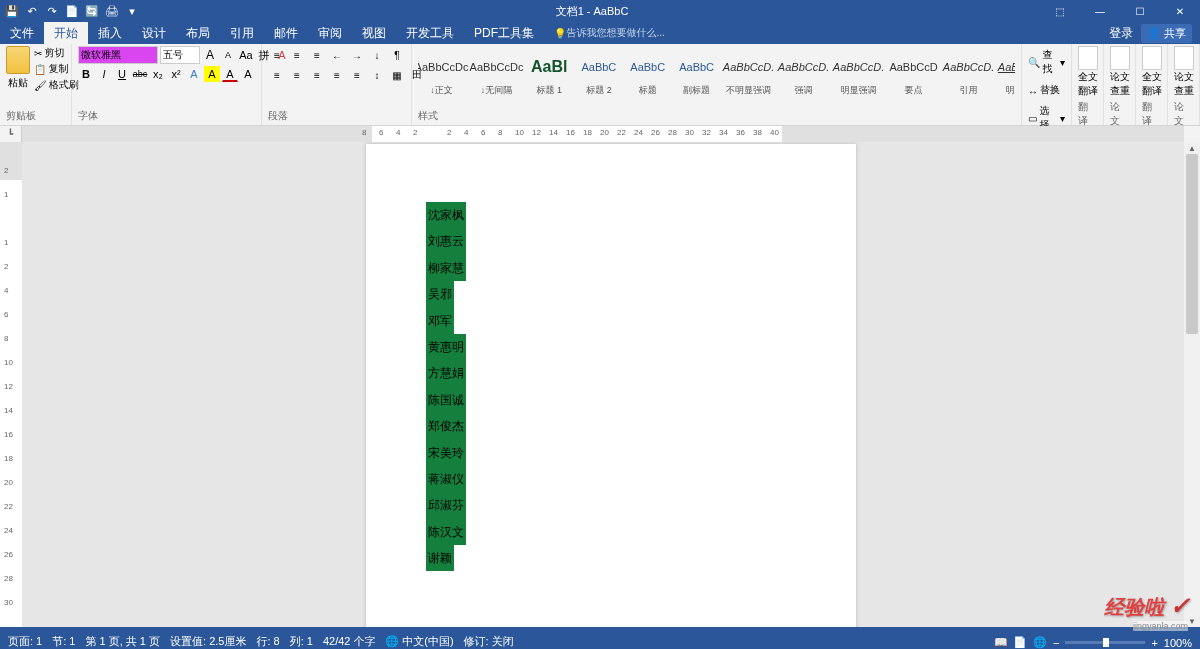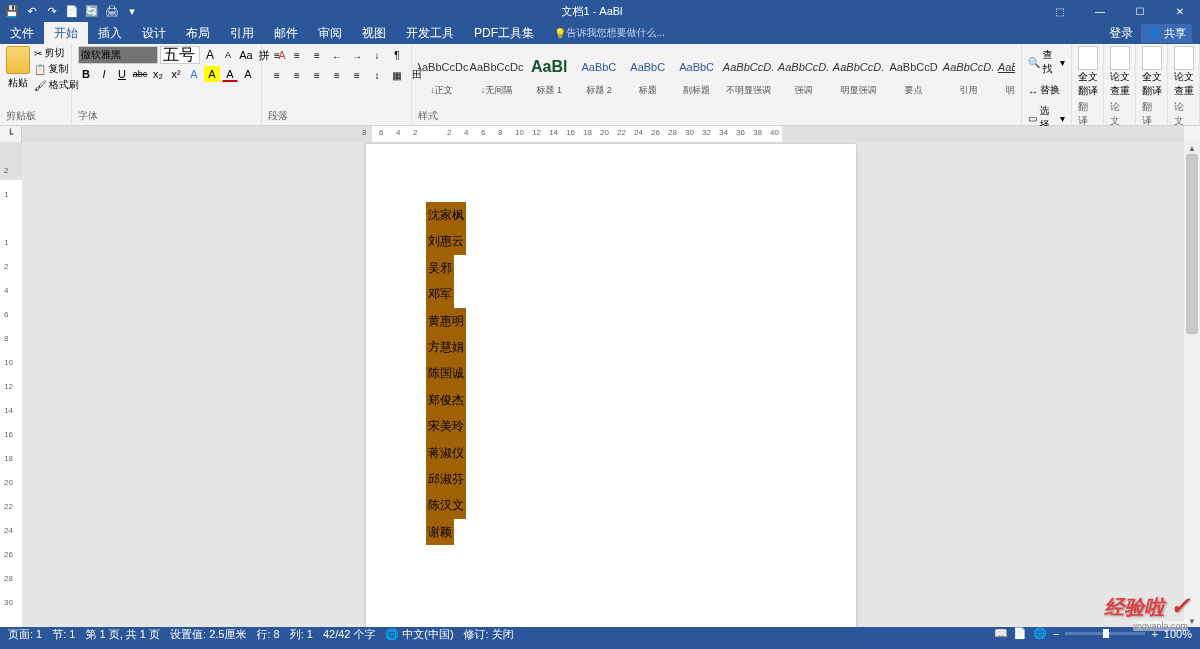--- a/index.html
+++ b/index.html
@@ -24,22 +24,22 @@
 .ribbon-content { flex: 1; display: flex; align-items: flex-start; }
 
 .clipboard-group { width: 72px; }
 .paste-big { display: flex; flex-direction: column; align-items: center; width: 28px; }
 .paste-icon { width: 24px; height: 28px; background: linear-gradient(#f9d776, #f0c040); border: 1px solid #c99a2e; border-radius: 2px; }
 .clip-side { display: flex; flex-direction: column; gap: 2px; font-size: 10px; margin-left: 4px; }
 .clip-item { display: flex; align-items: center; gap: 2px; white-space: nowrap; }
 
 .font-group { width: 190px; }
 .font-row { display: flex; gap: 2px; align-items: center; margin-bottom: 2px; }
-.font-name { border: 1px solid #ccc; background: #737373; width: 80px; height: 18px; font-size: 10px; padding: 0 2px; display: flex; align-items: center; }
-.font-size { border: 1px solid #ccc; background: #fff; width: 40px; height: 18px; font-size: 16px; padding: 0 2px; display: flex; align-items: center; }
+.font-name { border: 1px solid #ccc; background: #d946ef; width: 80px; height: 18px; font-size: 10px; padding: 0 2px; display: flex; align-items: center; }
+.font-size { border: 1px solid #ccc; background: #fff; width: 40px; height: 18px; font-size: 10px; padding: 0 2px; display: flex; align-items: center; }
 .font-btn { width: 16px; height: 16px; display: flex; align-items: center; justify-content: center; font-size: 11px; border: 1px solid transparent; }
 
 .para-group { width: 150px; }
 .para-row { display: flex; gap: 2px; margin-bottom: 2px; }
 .para-btn { width: 18px; height: 18px; display: flex; align-items: center; justify-content: center; font-size: 10px; border: 1px solid transparent; }
 
 .styles-group { flex: 1; min-width: 0; }
 .styles-gallery { display: flex; gap: 8px; overflow: hidden; }
 .style-item { width: 47px; height: 54px; border: 1px solid transparent; display: flex; flex-direction: column; align-items: center; justify-content: center; padding: 2px; cursor: pointer; }
 .style-preview { font-size: 11px; color: #333; flex: 1; display: flex; align-items: center; }
@@ -65,24 +65,24 @@
 
 .content-area { position: absolute; top: 142px; bottom: 22px; left: 0; right: 0; display: flex; background: #e6e6e6; }
 .ruler-v { width: 22px; background: #fff; position: relative; border-right: 0; }
 .ruler-v-gray { position:absolute; left:0; right:0; background:#e0e0e0; }
 .vtick { position: absolute; left: 4px; font-size: 8px; color: #666; }
 
 .doc-scroll { flex: 1; overflow: auto; position: relative; }
 .page { width: 490px; background: #fff; margin: 0 auto; margin-top: 2px; min-height: 620px; box-shadow: 0 0 4px rgba(0,0,0,0.2); position: relative; padding: 58px 60px; }
 
 .name-list { font-size: 12px; line-height: 2.2; }
-.name-item { background: #a16207; display: inline-block; padding: 0 2px; }
+.name-item { background: #15803d; display: inline-block; padding: 0 2px; }
 .name-line { margin-bottom: 0; }
 
-.status-bar { position: absolute; bottom: 0; left: 0; right: 0; height: 22px; background: #2b579a; color: #fff; font-size: 11px; display: flex; align-items: flex-start; padding: 0 8px; gap: 10px; }
+.status-bar { position: absolute; bottom: 0; left: 0; right: 0; height: 22px; background: #2b579a; color: #fff; font-size: 11px; display: flex; align-items: flex-end; padding: 0 8px; gap: 10px; }
 .status-right { margin-left: auto; display: flex; align-items: center; gap: 6px; }
 .zoom-slider { width: 80px; height: 3px; background: #567bb5; position: relative; }
 .zoom-thumb { position: absolute; left: 38px; top: -3px; width: 6px; height: 9px; background: #fff; }
 
 .watermark { position: absolute; right: 10px; bottom: 28px; color: #e04040; font-size: 20px; font-weight: bold; text-shadow: 1px 1px 2px rgba(0,0,0,0.3); font-style: italic; }
 .watermark .check { color: #d03030; font-size: 24px; }
 .watermark-sub { position: absolute; right: 12px; bottom: 18px; font-size: 9px; color: #888; background: rgba(255,255,255,0.5); }
 
 .scrollbar-v { position: absolute; right: 0; top: 142px; bottom: 22px; width: 16px; background: #f0f0f0; }
 .scrollbar-v .thumb { position: absolute; left: 2px; right: 2px; top: 12px; height: 180px; background: #c9c9c9; border-radius: 2px; }
@@ -94,21 +94,21 @@
 <div class="title-bar">
   <div class="qat">
     <span class="qat-icon">💾</span>
     <span class="qat-icon">↶</span>
     <span class="qat-icon">↷</span>
     <span class="qat-icon">📄</span>
     <span class="qat-icon">🔄</span>
     <span class="qat-icon">🖨</span>
     <span class="qat-icon">▾</span>
   </div>
-  <div class="title-text">文档1 - AaBl</div>
+  <div class="title-text">文档1 - AaBbC</div>
   <div class="win-controls">
     <div class="win-btn">⬚</div>
     <div class="win-btn">—</div>
     <div class="win-btn">☐</div>
     <div class="win-btn">✕</div>
   </div>
 </div>
 
 <div class="menu-bar">
   <div class="menu-tab">文件</div>
@@ -359,20 +359,21 @@
       <span class="vtick" style="top: 384px;">24</span>
       <span class="vtick" style="top: 408px;">26</span>
       <span class="vtick" style="top: 432px;">28</span>
       <span class="vtick" style="top: 456px;">30</span>
     </div>
   <div class="doc-scroll">
     <div class="page">
       <div class="name-list" id="name-list">
           <div class="name-line"><span class="name-item">沈家枫</span></div>
           <div class="name-line"><span class="name-item">刘惠云</span></div>
+          <div class="name-line"><span class="name-item">柳家慧</span></div>
           <div class="name-line"><span class="name-item">吴邪</span></div>
           <div class="name-line"><span class="name-item">邓军</span></div>
           <div class="name-line"><span class="name-item">黄惠明</span></div>
           <div class="name-line"><span class="name-item">方慧娟</span></div>
           <div class="name-line"><span class="name-item">陈国诚</span></div>
           <div class="name-line"><span class="name-item">郑俊杰</span></div>
           <div class="name-line"><span class="name-item">宋美玲</span></div>
           <div class="name-line"><span class="name-item">蒋淑仪</span></div>
           <div class="name-line"><span class="name-item">邱淑芬</span></div>
           <div class="name-line"><span class="name-item">陈汉文</span></div>

